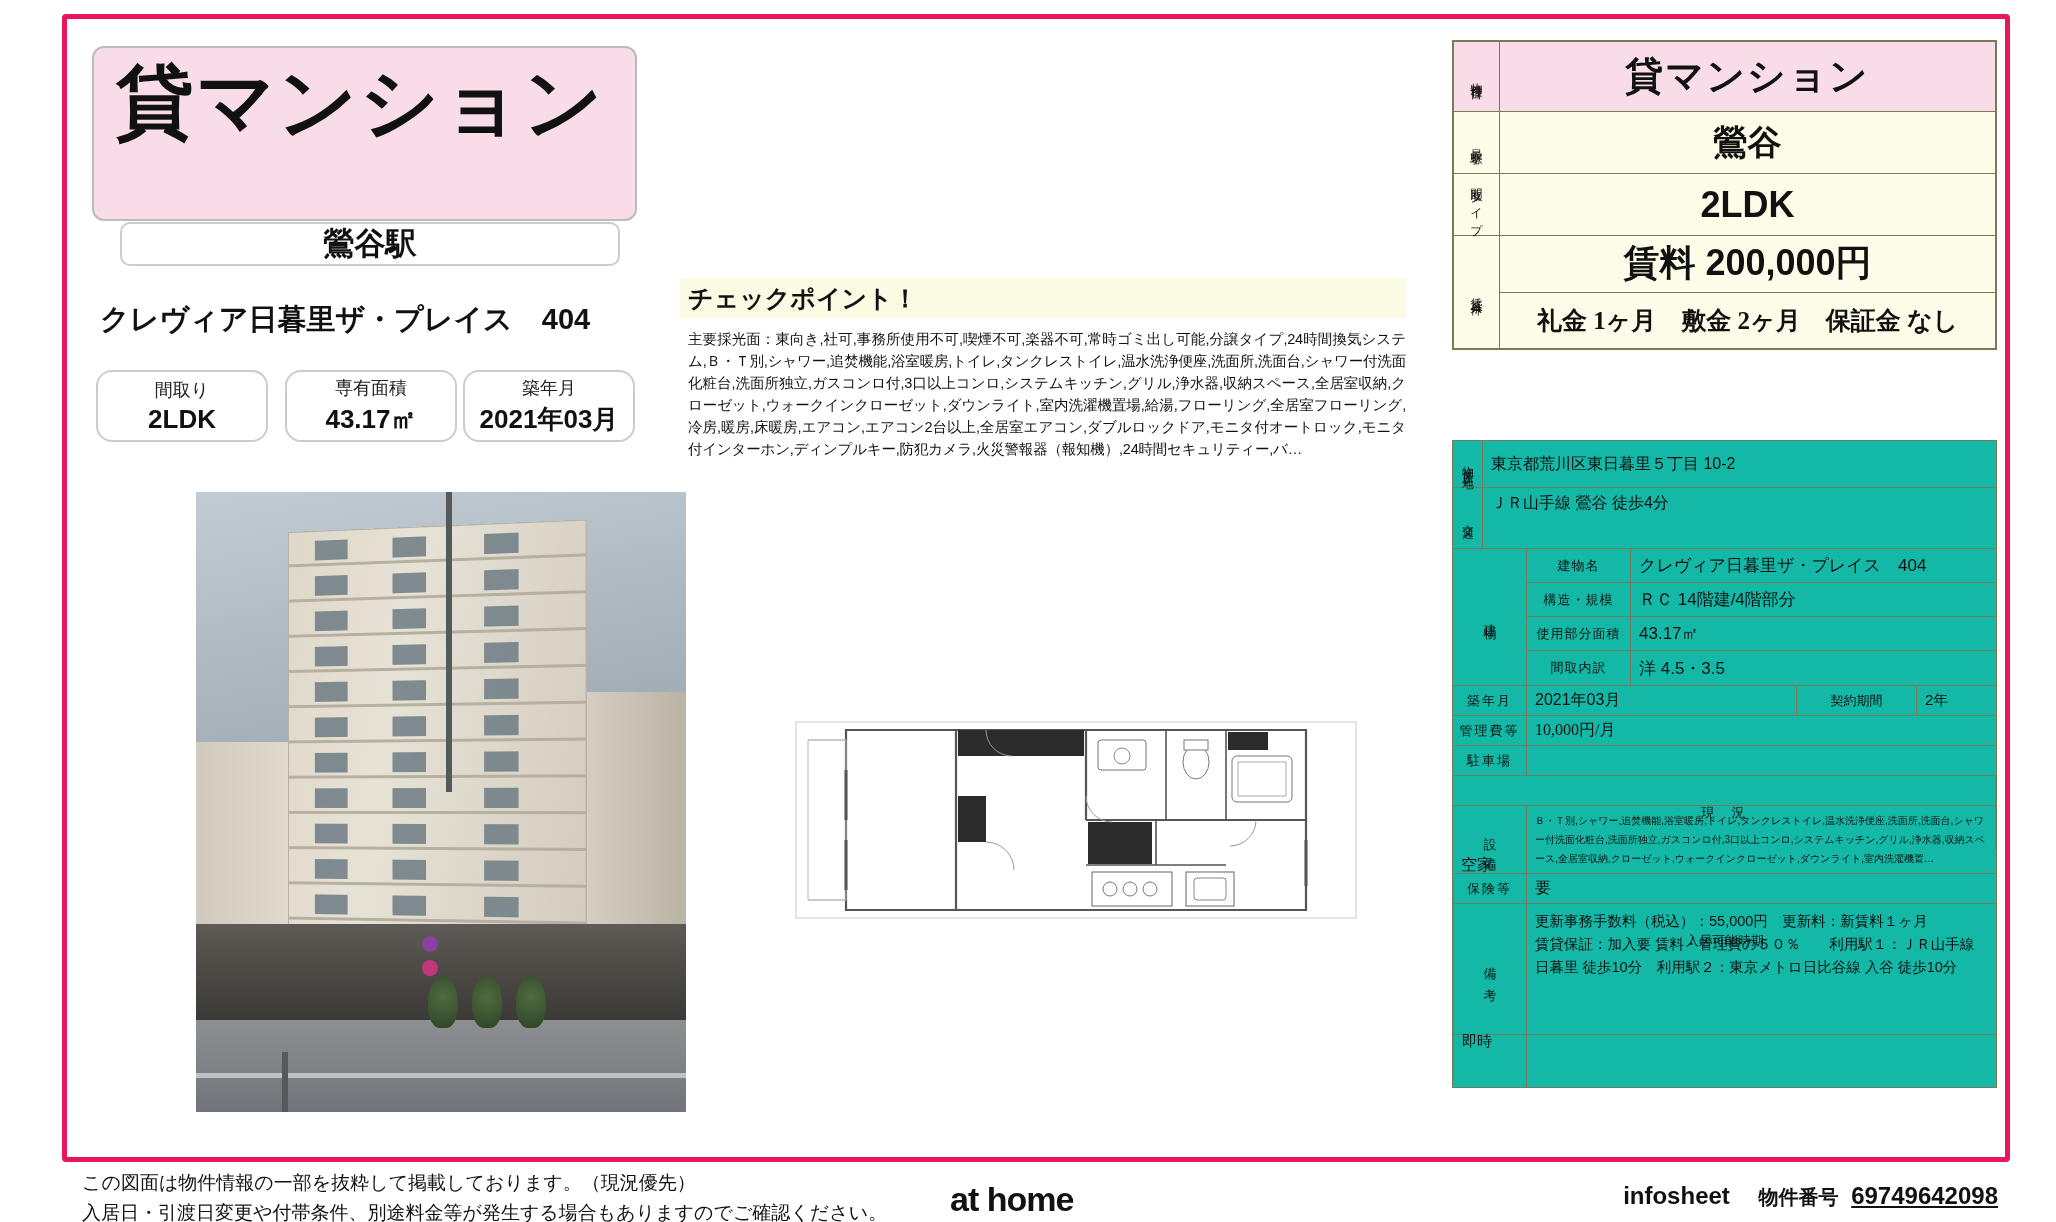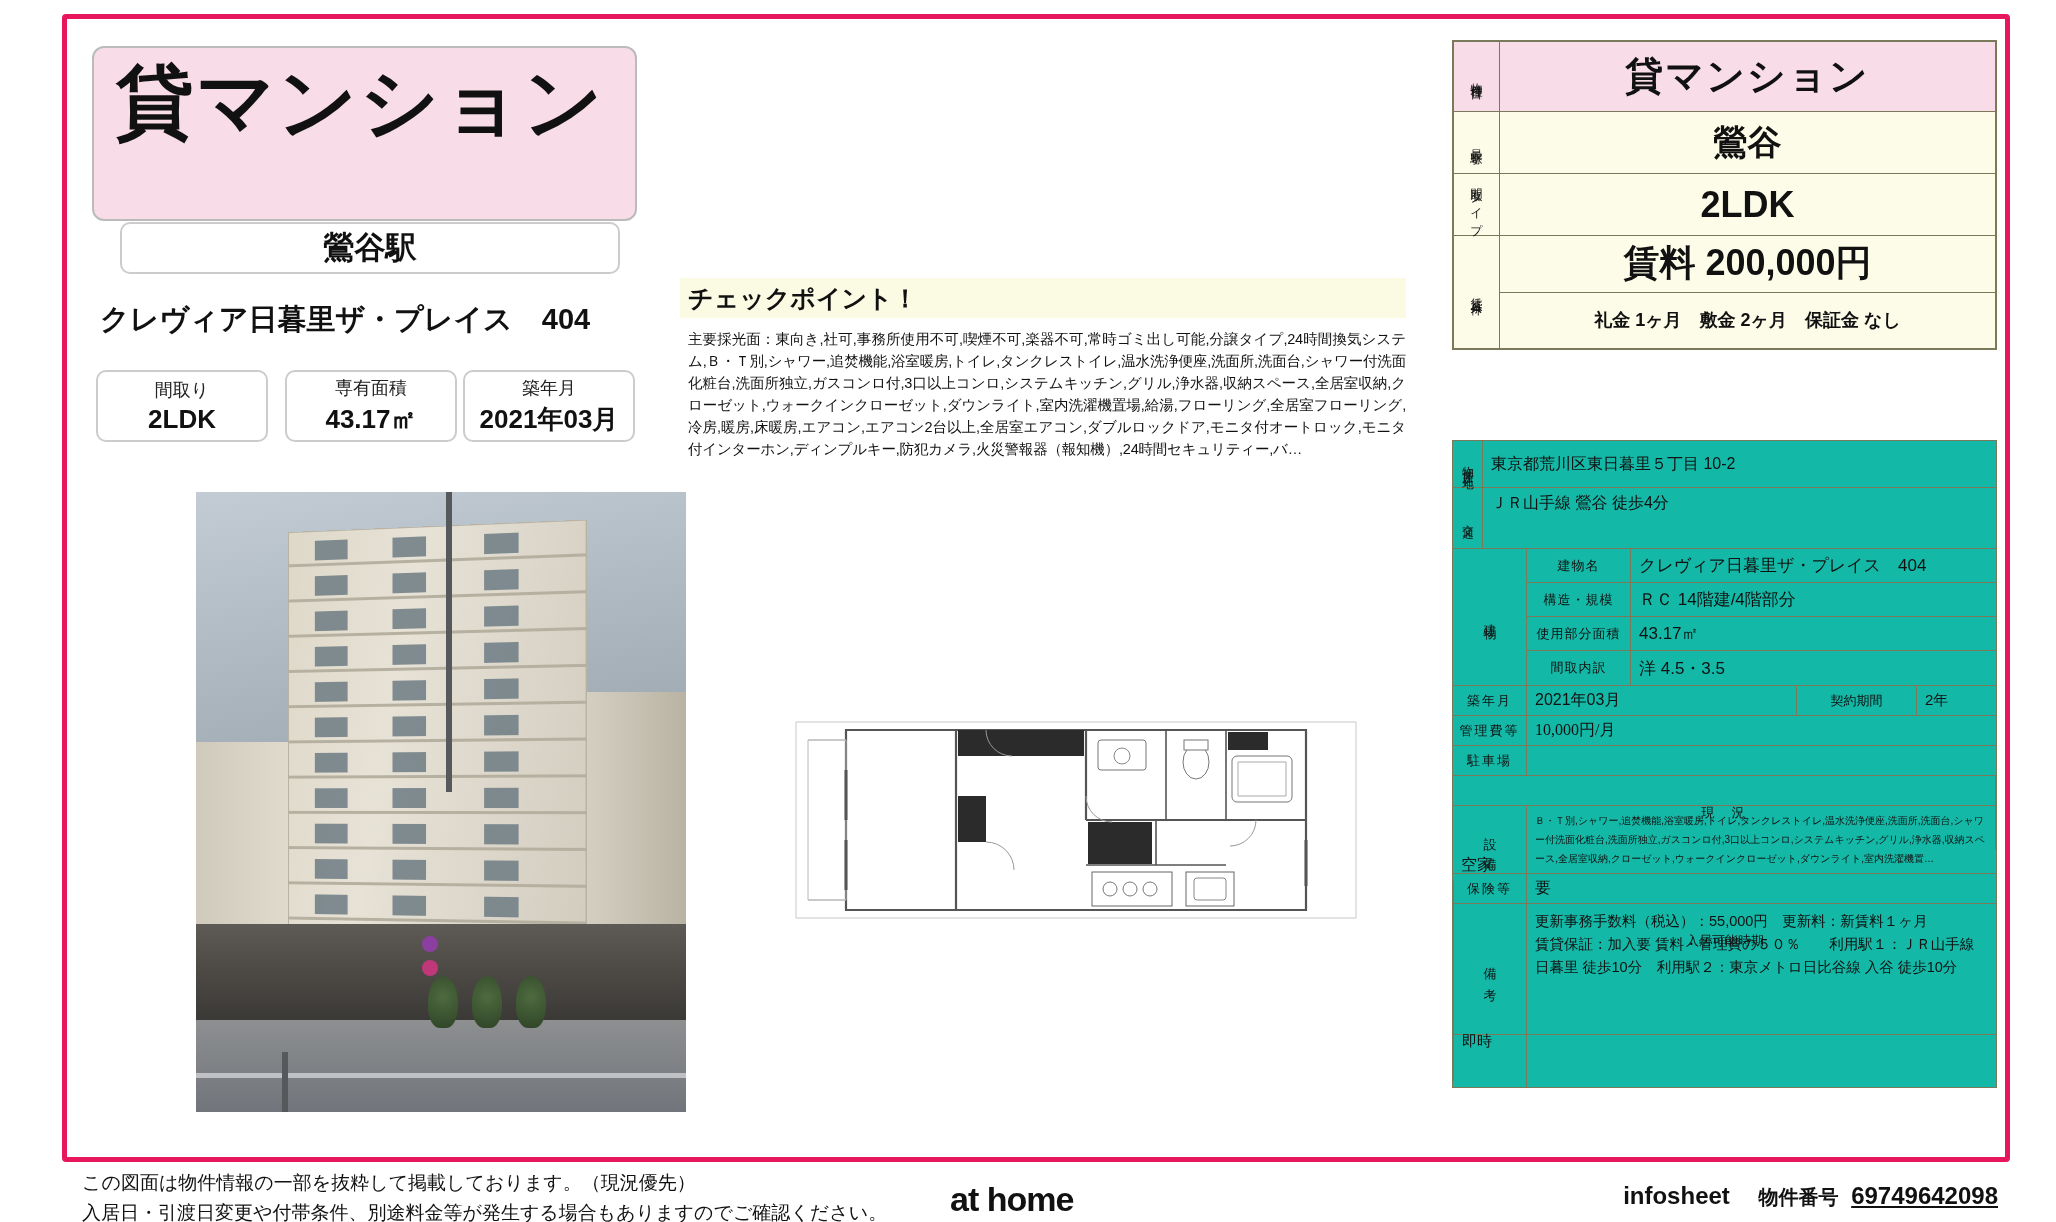--- a/index.html
+++ b/index.html
@@ -30,32 +30,32 @@
     border:2px solid #bbb;
     border-radius:12px;
   }
   .titlebox .maintitle {
     position:absolute; left:22px; top:10px; width:505px;
     font-size:78px; line-height:88px; font-weight:bold;
     letter-spacing:2px;
     white-space:nowrap;
   }
   .stationbox {
-    position:absolute; left:120px; top:222px; width:500px; height:52px;
+    position:absolute; left:120px; top:222px; width:500px; height:44px;
     background:#fff; border:2px solid #ccc; border-radius:10px;
     display:flex; align-items:center; justify-content:center;
     font-size:31px; font-weight:bold;
   }
   .bldgname {
     position:absolute; left:100px; top:300px; width:560px;
     font-size:29px; font-weight:bold; white-space:nowrap;
   }
   .kvbox {
     position:absolute; width:172px; height:72px;
-    background:#fff; border:2px solid #ccc; border-radius:10px;
+    background:#fff; border:2px solid #ccc; border-radius:16px;
     display:flex; flex-direction:column; align-items:center; justify-content:center;
   }
   .kvbox .k { font-size:18px; color:#222; }
   .kvbox .v { font-size:26px; font-weight:bold; margin-top:2px; }
   #kv1 { left:96px;  top:370px; }
   #kv2 { left:285px; top:370px; }
   #kv3 { left:463px; top:370px; }
 
   
   .cp-title-bar {
@@ -386,21 +386,21 @@
       <div class="val">鶯谷</div>
     </div>
     <div class="row r3">
       <div class="lab">間取タイプ</div>
       <div class="val">2LDK</div>
     </div>
     <div class="row" style="height:112px;">
       <div class="lab">賃貸条件</div>
       <div class="stack">
         <div style="font-size:36px;font-weight:bold;">賃料 200,000円</div>
-        <div style="font-size:18px;font-weight:bold;">礼金 1ヶ月　敷金 2ヶ月　保証金 なし</div>
+        <div style="font-size:25px;font-weight:bold;font-family:Liberation Serif, serif;">礼金 1ヶ月　敷金 2ヶ月　保証金 なし</div>
       </div>
     </div>
   </div>
 
   <div class="rb">
 
     <div class="r">
       <div class="vlab">物件所在地</div>
       <div class="cell addr">東京都荒川区東日暮里５丁目 10-2</div>
     </div>

